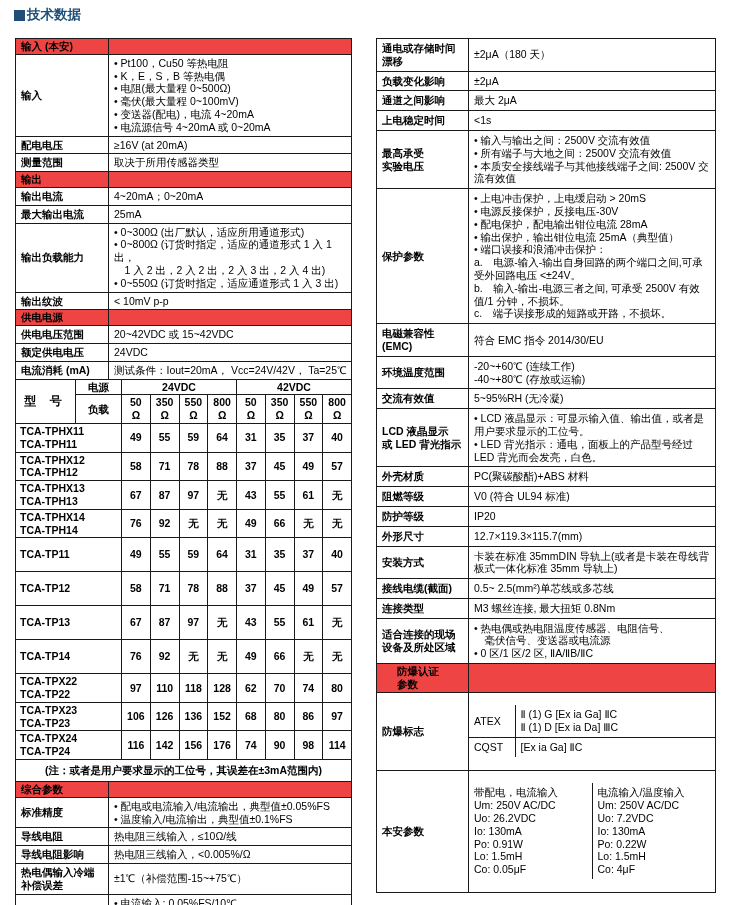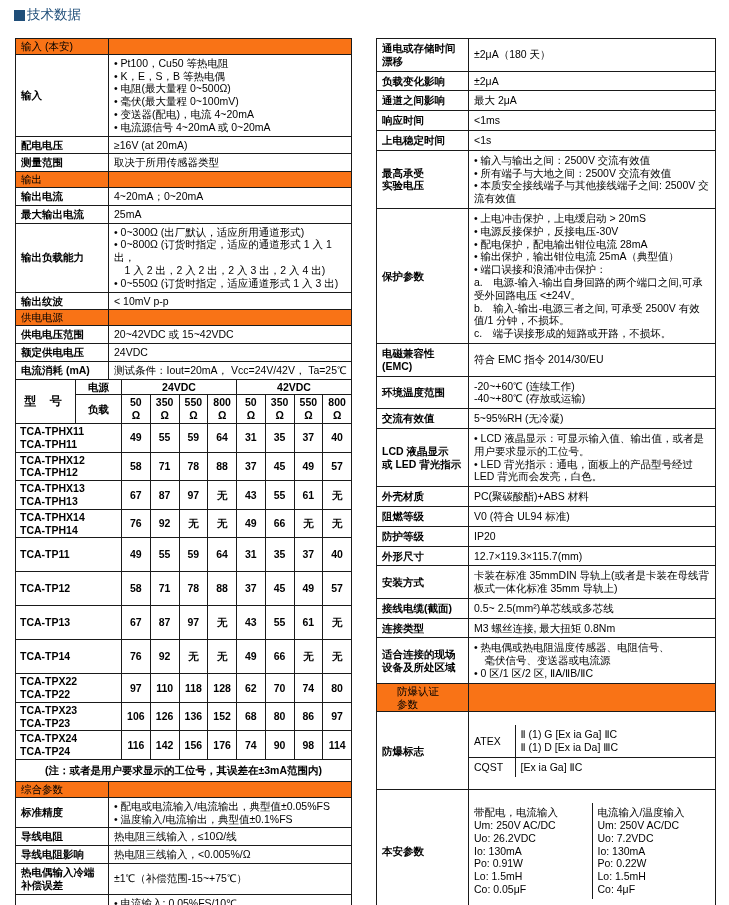--- a/index.html
+++ b/index.html
@@ -2,37 +2,37 @@
 <html><head>
 <meta charset="utf-8">
 <style>
   * { box-sizing: border-box; }
   html,body { margin:0; padding:0; }
   body {
     width:729px; height:905px; background:#ffffff; position:relative;
     font-family:"Liberation Sans", sans-serif; color:#000;
   }
   .title {
-    position:absolute; left:14px; top:6px; font-size:13.5px; font-weight:normal;
+    position:absolute; left:14px; top:6px; font-size:13.5px; font-weight:bold;
     color:#1F4E79; display:flex; align-items:center;
   }
   .sq { display:inline-block; width:11px; height:11px; background:#1F4E79; margin-right:2px; }
   .col { position:absolute; top:38px; }
   .col-left  { left:15px;  width:337px; }
   .col-right { left:376px; width:340px; }
   table { width:100%; border-collapse:collapse; table-layout:fixed; }
   table + table { margin-top:-1px; }
   td {
     border:1px solid #1a1a1a; font-size:10.5px; line-height:1.22;
     padding:2px 4px 2px 5px; vertical-align:middle;
     white-space:pre-line; word-wrap:break-word; overflow-wrap:break-word;
   }
   .c-lbl { width:93px; }
   .col-right .c-lbl { width:92px; }
-  .sec td { background:#f97316; font-weight:normal; padding:1px 5px; }
+  .sec td { background:#ef4444; font-weight:bold; padding:1px 5px; }
   .lbl { font-weight:bold; }
   .val { font-weight:normal; }
   .col-right td { padding:3px 5px; }
   .col-right .sec td { padding:1px 20px; }
   
   .grid td { text-align:center; padding:1px 1px; font-weight:bold; }
   .grid .mh { font-size:12px; letter-spacing:5px; }
   .grid .model { text-align:left; padding-left:4px; }
   .grid .tall td { height:34px; }
   .grid .note td { height:22px; font-weight:bold; }
@@ -355,24 +355,20 @@
         </tr>
     <tr>
           <td class="lbl">负载变化影响</td>
           <td class="val">±2μA</td>
         </tr>
     <tr>
           <td class="lbl">通道之间影响</td>
           <td class="val">最大 2μA</td>
         </tr>
     <tr>
-          <td class="lbl">响应时间</td>
-          <td class="val">&lt;1ms</td>
-        </tr>
-    <tr>
           <td class="lbl">上电稳定时间</td>
           <td class="val">&lt;1s</td>
         </tr>
     <tr>
           <td class="lbl">最高承受
 实验电压</td>
           <td class="val">• 输入与输出之间：2500V 交流有效值
 • 所有端子与大地之间：2500V 交流有效值
 • 本质安全接线端子与其他接线端子之间: 2500V 交流有效值</td>
         </tr>

